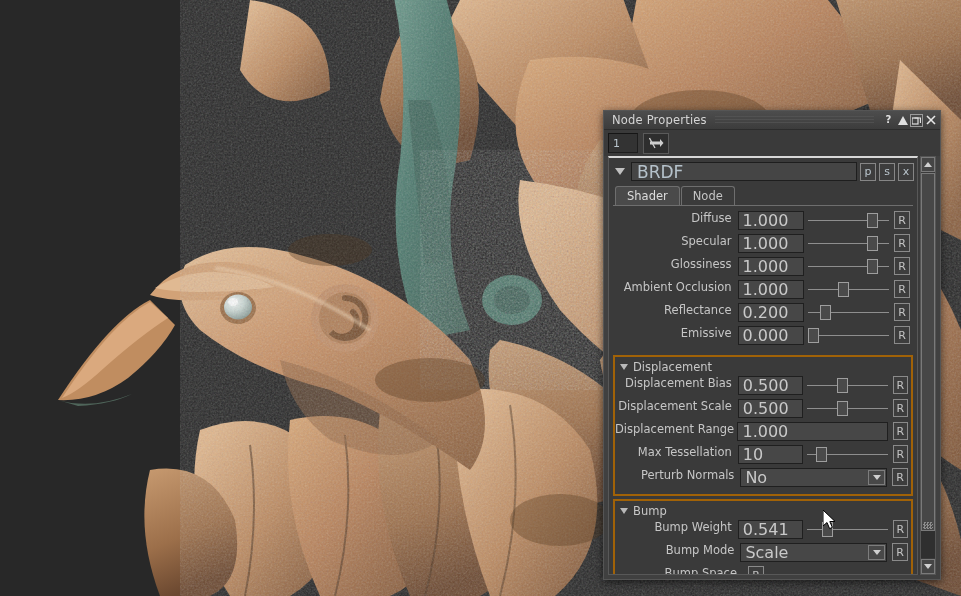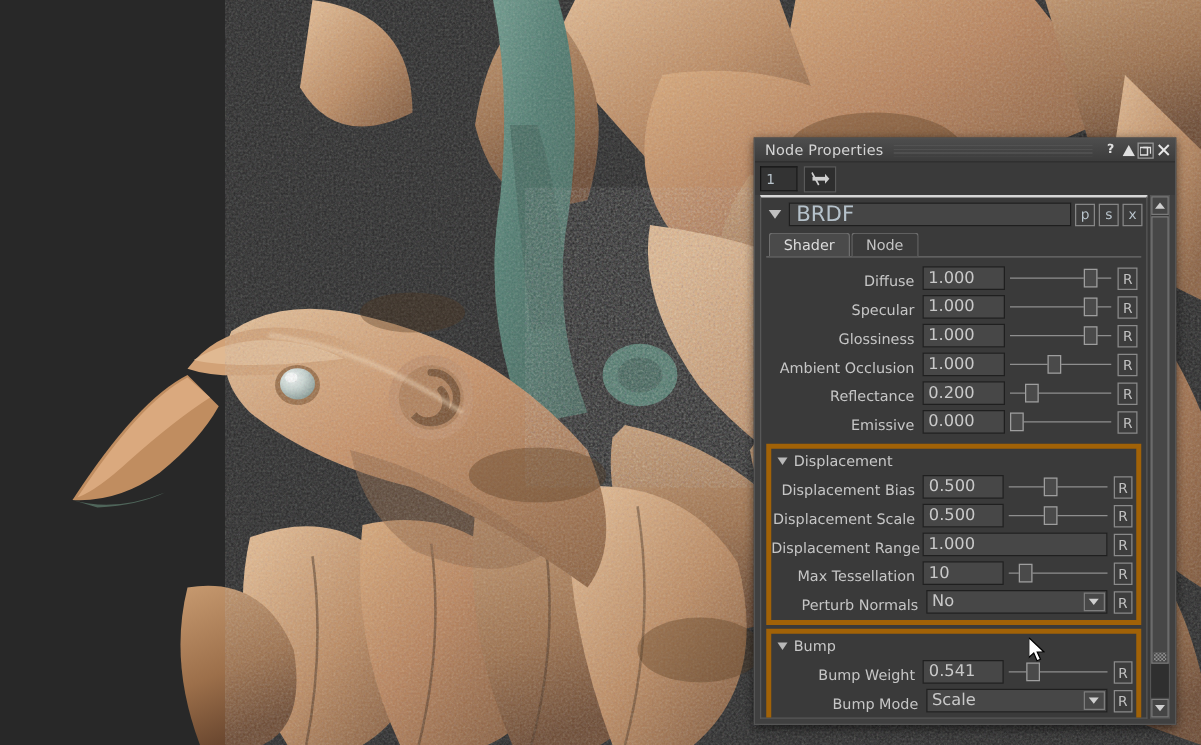--- a/index.html
+++ b/index.html
@@ -148,59 +148,59 @@
     background: #4a4a4a; color: #dcdcdc;
   }
   .tab-underline {
     height: 1px; background: #6e6e6e;
     margin: 0 4px;
   }
 
   
   .group {
     margin: 3px 4px 0 4px;
-    border: 4px solid #a16207;
+    border: 2px solid #a16207;
     padding: 2px 0 3px 0;
   }
   .group.flat { border: none; }
   .group-header {
     display: flex; align-items: center;
     gap: 5px;
     padding: 1px 0 2px 5px;
     font-size: 11.5px; color: #c7c7c7;
     cursor: pointer;
   }
   .tri-sm {
     width: 0; height: 0;
     border-left: 4px solid transparent;
     border-right: 4px solid transparent;
     border-top: 6px solid #b8b8b8;
   }
 
   
   .prop-row {
-    display: flex; align-items: flex-end;
+    display: flex; align-items: flex-start;
     height: 21px;
     padding: 0 3px 0 0;
     margin-bottom: 2px;
   }
   .prop-label {
     width: 128px;
     text-align: right;
     padding-right: 6px;
     font-size: 11.5px;
     color: #c6c6c6;
     white-space: nowrap;
     overflow: hidden;
   }
   .prop-field {
     width: 68px; height: 19px;
     background: #474747;
     border: 1px solid #1f1f1f;
-    color: #c9c9c9; font-size: 13px;
+    color: #c9c9c9; font-size: 16px;
     display: flex; align-items: center;
     padding-left: 4px;
     cursor: text;
   }
   .prop-field.wide { width: 157px; }
   .prop-field.dropdown {
     width: 150px;
     justify-content: space-between;
     padding-right: 1px;
     cursor: pointer;

